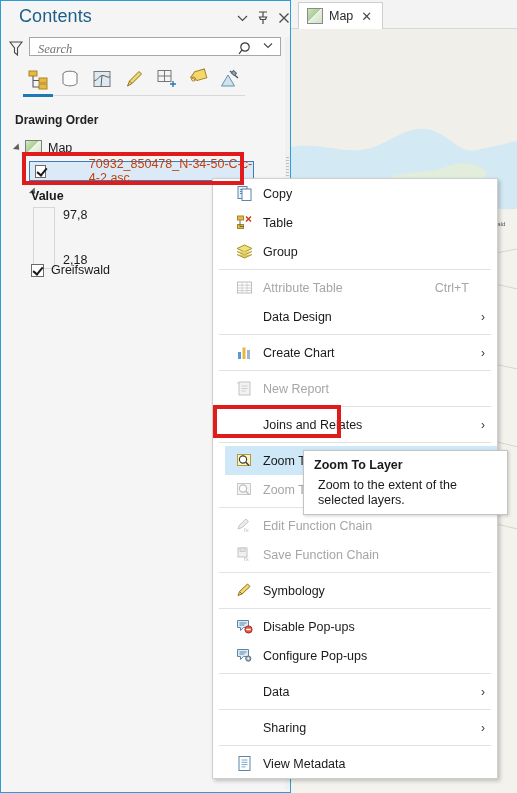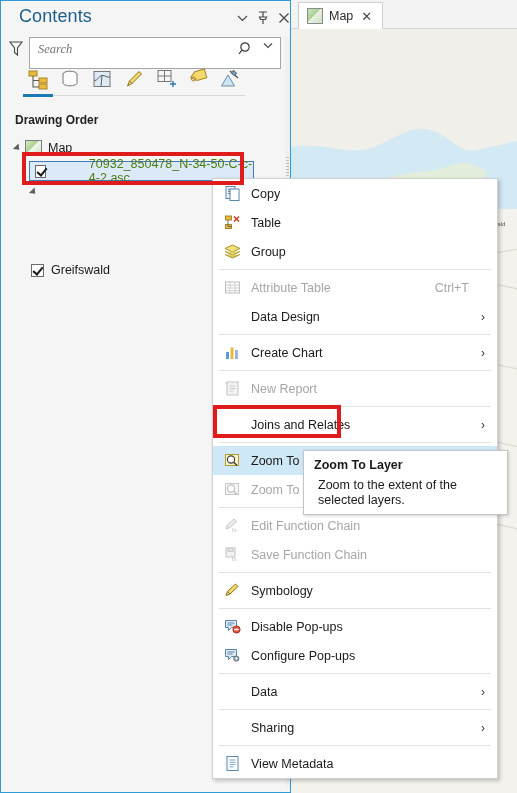--- a/index.html
+++ b/index.html
@@ -27,21 +27,21 @@
       border:1px solid #2e9bd6;border-right:1px solid #2e9bd6;box-sizing:border-box;}
   #pane-header{position:absolute;left:0;top:0;width:289px;height:32px;background:#f5f5f5;}
   #pane-title{position:absolute;left:18px;top:5px;font-size:18px;color:#1d5f8a;letter-spacing:.1px;}
   .hdr-btn{position:absolute;top:8px;width:18px;height:18px;display:flex;align-items:center;justify-content:center;color:#4a4a4a;cursor:default;}
   #hdr-menu{left:232px;font-size:12px;}
   #hdr-pin{left:253px;font-size:13px;}
   #hdr-close{left:274px;font-size:14px;}
 
   #search-row{position:absolute;left:0;top:33px;width:289px;height:28px;}
   #filter-icon{position:absolute;left:6px;top:5px;width:18px;height:18px;}
-  #search-box{position:absolute;left:28px;top:3px;width:252px;height:32px;background:#ffffff;
+  #search-box{position:absolute;left:28px;top:3px;width:252px;height:19px;background:#ffffff;
       border:1px solid #a6a6a6;box-sizing:border-box;}
   #search-input{position:absolute;left:6px;top:2px;width:195px;height:16px;border:none;outline:none;
       font-family:"Liberation Serif","DejaVu Serif",serif;font-style:italic;font-size:12.5px;color:#6e6e6e;background:transparent;}
   #search-go{position:absolute;right:26px;top:3px;width:16px;height:15px;cursor:default;}
   #search-drop{position:absolute;right:7px;top:4px;font-size:11px;color:#4a4a4a;cursor:default;}
 
   #tool-row{position:absolute;left:0;top:63px;width:289px;height:33px;}
   .tool-btn{position:absolute;top:0;width:32px;height:30px;display:flex;align-items:center;justify-content:center;cursor:default;}
   #tool-underline{position:absolute;left:22px;top:30px;width:30px;height:3px;background:#1b7ab5;}
   #tool-track{position:absolute;left:22px;top:31px;width:222px;height:1px;background:#d8d8d8;}
@@ -54,40 +54,40 @@
   .twisty{width:16px;height:22px;display:flex;align-items:center;justify-content:center;cursor:default;}
   .twisty i{display:block;width:0;height:0;border-left:5px solid #5e5e5e;border-top:4px solid transparent;border-bottom:4px solid transparent;transform:rotate(45deg);}
   .map-ico{width:15px;height:14px;border:1px solid #7e7e7e;margin-right:6px;
       background:linear-gradient(135deg,#d6e9cb 0%,#a8d08d 44%,#f0f6ec 45%,#cfe5c2 100%);}
   .toc-label{font-size:12.5px;color:#1a1a1a;}
   .chk{width:13px;height:13px;border:1px solid #6b6b6b;background:#fff;margin-right:7px;position:relative;box-sizing:border-box;cursor:default;}
   .chk.on:after{content:"";position:absolute;left:3px;top:0px;width:4px;height:8px;border:solid #1a1a1a;border-width:0 2px 2px 0;transform:rotate(40deg);}
 
   #layer-row{position:absolute;left:28px;top:160px;width:225px;height:20px;background:#dceaf7;
       border:1px solid #3f7bb8;box-sizing:border-box;display:flex;align-items:center;padding-left:5px;}
-  #layer-name{font-size:12.5px;color:#4d7c0f;margin-left:36px;}
+  #layer-name{font-size:12.5px;color:#c2410c;margin-left:36px;}
 
   #legend{position:absolute;left:30px;top:188px;width:150px;}
   #legend-title{font-size:12.5px;font-weight:bold;color:#1a1a1a;}
   #ramp{position:absolute;left:2px;top:18px;width:22px;height:62px;
       background:linear-gradient(to bottom,#f9a98f 0%,#fbd69a 18%,#fbf3a0 33%,#d8 efb0 44%,#cdefb4 48%,#b8eee2 66%,#bcd8f2 82%,#bdb4e8 100%);
       border:1px solid #d8d8d8;box-sizing:border-box;}
   #ramp-hi{position:absolute;left:32px;top:19px;font-size:12.5px;}
   #ramp-lo{position:absolute;left:32px;top:64px;font-size:12.5px;}
   #topo-row{position:absolute;left:30px;top:262px;display:flex;align-items:center;}
 
   
   #splitter{position:absolute;left:284px;top:36px;width:5px;height:752px;background:#f0f0f0;}
   #splitter .grip{position:absolute;left:1px;top:120px;width:3px;height:40px;
       background:repeating-linear-gradient(to bottom,#bdbdbd 0 1px,transparent 1px 3px);}
 
   
   #ctx{position:absolute;left:212px;top:178px;width:284px;background:#ffffff;
       border:1px solid #cfcfcf;box-shadow:2px 2px 4px rgba(0,0,0,.22);}
-  .mi{position:relative;height:29px;display:flex;align-items:center;cursor:default;}
+  .mi{position:relative;height:29px;display:flex;align-items:center;cursor:default;margin-left:12px;}
   .mi .ic{width:38px;height:29px;display:flex;align-items:center;justify-content:center;}
   .mi .lb{font-size:12.5px;color:#1a1a1a;}
   .mi.dis .lb{color:#a6a6a6;}
   .mi .sc{position:absolute;right:28px;font-size:12.5px;color:#a6a6a6;}
   .mi .ar{position:absolute;right:12px;font-size:12px;color:#3a3a3a;}
   .mi.hl{background:#cfe8f7;}
   .sep{height:1px;background:#e2e2e2;margin:3px 6px 3px 6px;}
 
   
   .redbox{position:absolute;border:4px solid #e01b1b;box-sizing:border-box;pointer-events:none;}
@@ -260,20 +260,26 @@
           <i></i>
         </span>
     </div>
   </div>
 
   <div id="layer-row">
     <span class="chk on"></span>
     <span id="layer-name">70932_850478_N-34-50-C-c-4-2.asc</span>
   </div>
 
+  <div id="legend">
+    <div id="legend-title">Value</div>
+    <div id="ramp"></div>
+    <div id="ramp-hi">97,8</div>
+    <div id="ramp-lo">2,18</div>
+  </div>
 
   <div id="topo-row">
     <span class="chk on"></span>
     <span class="toc-label">Greifswald</span>
   </div>
 
   <div id="splitter">
       <div class="grip"></div>
     </div>
 </div>

